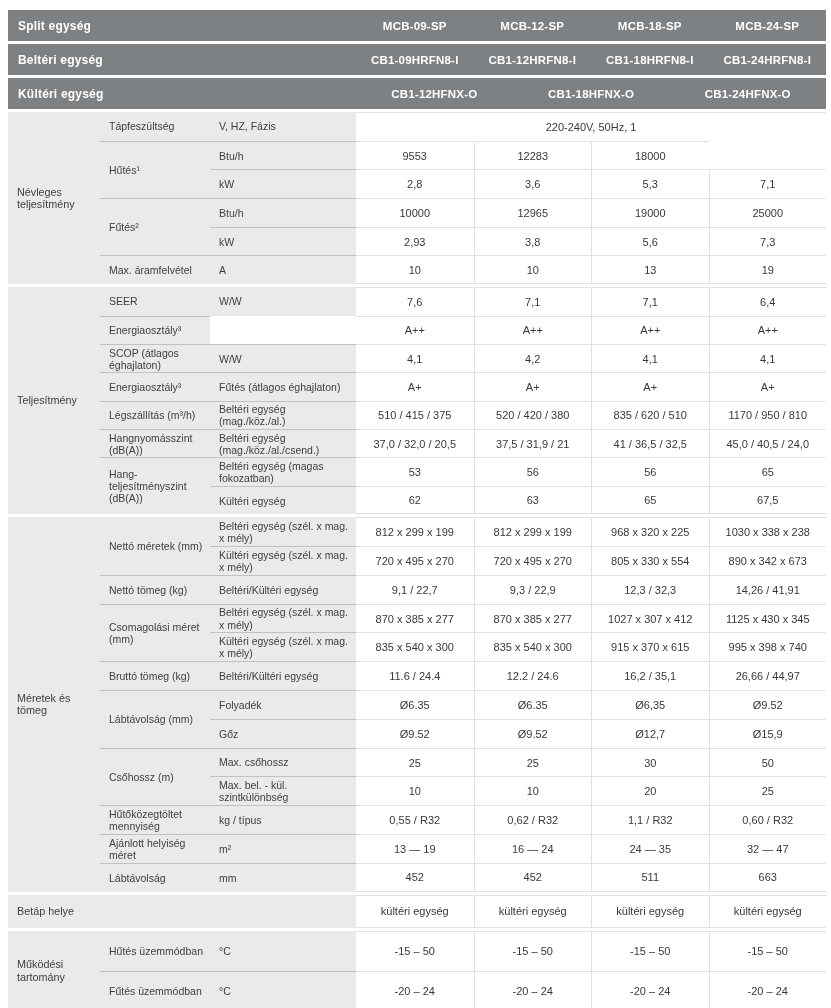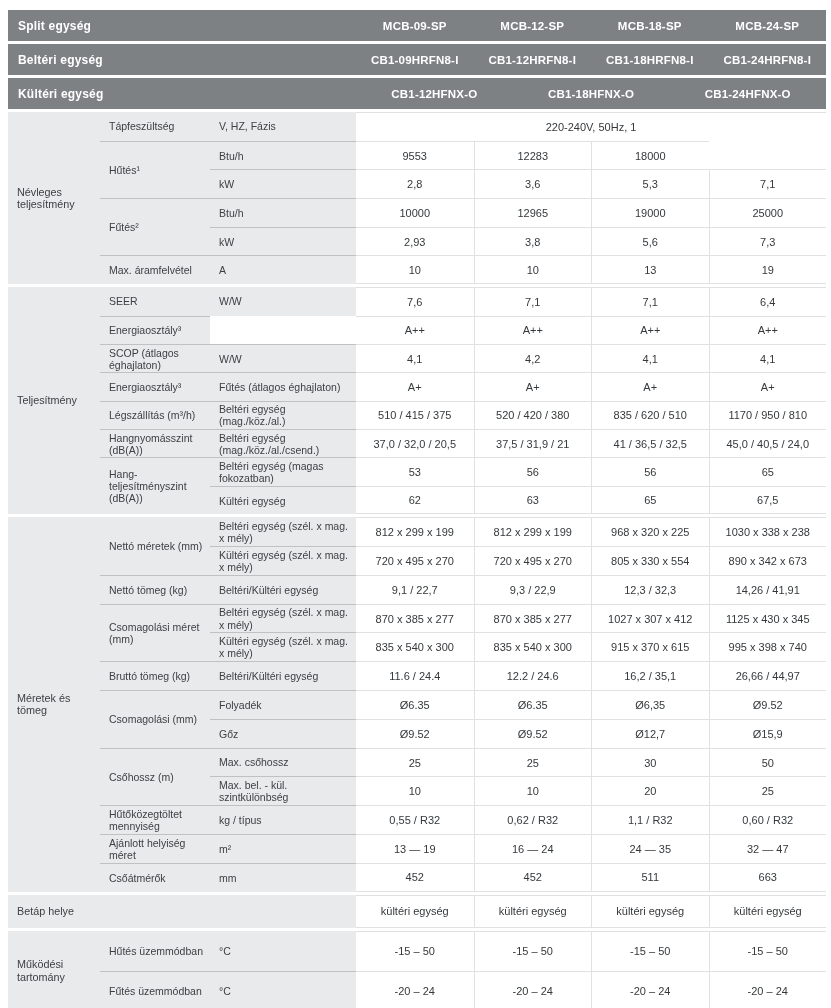--- a/index.html
+++ b/index.html
@@ -169,21 +169,21 @@
     <div class="val" style="grid-area:5/4/6/5">835 x 540 x 300</div>
     <div class="val vl" style="grid-area:5/5/6/6">835 x 540 x 300</div>
     <div class="val vl" style="grid-area:5/6/6/7">915 x 370 x 615</div>
     <div class="val vl" style="grid-area:5/7/6/8">995 x 398 x 740</div>
     <div class="prop lt" style="grid-area:6/2/7/3">Bruttó tömeg (kg)</div>
     <div class="unit lt" style="grid-area:6/3/7/4">Beltéri/Kültéri egység</div>
     <div class="val" style="grid-area:6/4/7/5">11.6 / 24.4</div>
     <div class="val vl" style="grid-area:6/5/7/6">12.2 / 24.6</div>
     <div class="val vl" style="grid-area:6/6/7/7">16,2 / 35,1</div>
     <div class="val vl" style="grid-area:6/7/7/8">26,66 / 44,97</div>
-    <div class="prop lt" style="grid-area:7/2/9/3">Csomagolási (mm)</div>
+    <div class="prop lt" style="grid-area:7/2/9/3">Lábtávolság (mm)</div>
     <div class="unit lt" style="grid-area:7/3/8/4">Folyadék</div>
     <div class="val" style="grid-area:7/4/8/5">Ø6.35</div>
     <div class="val vl" style="grid-area:7/5/8/6">Ø6.35</div>
     <div class="val vl" style="grid-area:7/6/8/7">Ø6,35</div>
     <div class="val vl" style="grid-area:7/7/8/8">Ø9.52</div>
     <div class="unit lt" style="grid-area:8/3/9/4">Gőz</div>
     <div class="val" style="grid-area:8/4/9/5">Ø9.52</div>
     <div class="val vl" style="grid-area:8/5/9/6">Ø9.52</div>
     <div class="val vl" style="grid-area:8/6/9/7">Ø12,7</div>
     <div class="val vl" style="grid-area:8/7/9/8">Ø15,9</div>
@@ -203,21 +203,21 @@
     <div class="val" style="grid-area:11/4/12/5">0,55 / R32</div>
     <div class="val vl" style="grid-area:11/5/12/6">0,62 / R32</div>
     <div class="val vl" style="grid-area:11/6/12/7">1,1 / R32</div>
     <div class="val vl" style="grid-area:11/7/12/8">0,60 / R32</div>
     <div class="prop lt" style="grid-area:12/2/13/3">Ajánlott helyiség méret</div>
     <div class="unit lt" style="grid-area:12/3/13/4">m²</div>
     <div class="val" style="grid-area:12/4/13/5">13 — 19</div>
     <div class="val vl" style="grid-area:12/5/13/6">16 — 24</div>
     <div class="val vl" style="grid-area:12/6/13/7">24 — 35</div>
     <div class="val vl" style="grid-area:12/7/13/8">32 — 47</div>
-    <div class="prop lt" style="grid-area:13/2/14/3">Csőátmérők</div>
+    <div class="prop lt" style="grid-area:13/2/14/3">Lábtávolság</div>
     <div class="unit lt" style="grid-area:13/3/14/4">mm</div>
     <div class="val vb" style="grid-area:13/4/14/5">452</div>
     <div class="val vl vb" style="grid-area:13/5/14/6">452</div>
     <div class="val vl vb" style="grid-area:13/6/14/7">511</div>
     <div class="val vl vb" style="grid-area:13/7/14/8">663</div>
   </div>
 
   <div class="grid g4">
     <div class="sec" style="grid-area:1/1/2/4">Betáp helye</div>
     <div class="val vb" style="grid-area:1/4/2/5">kültéri egység</div>

